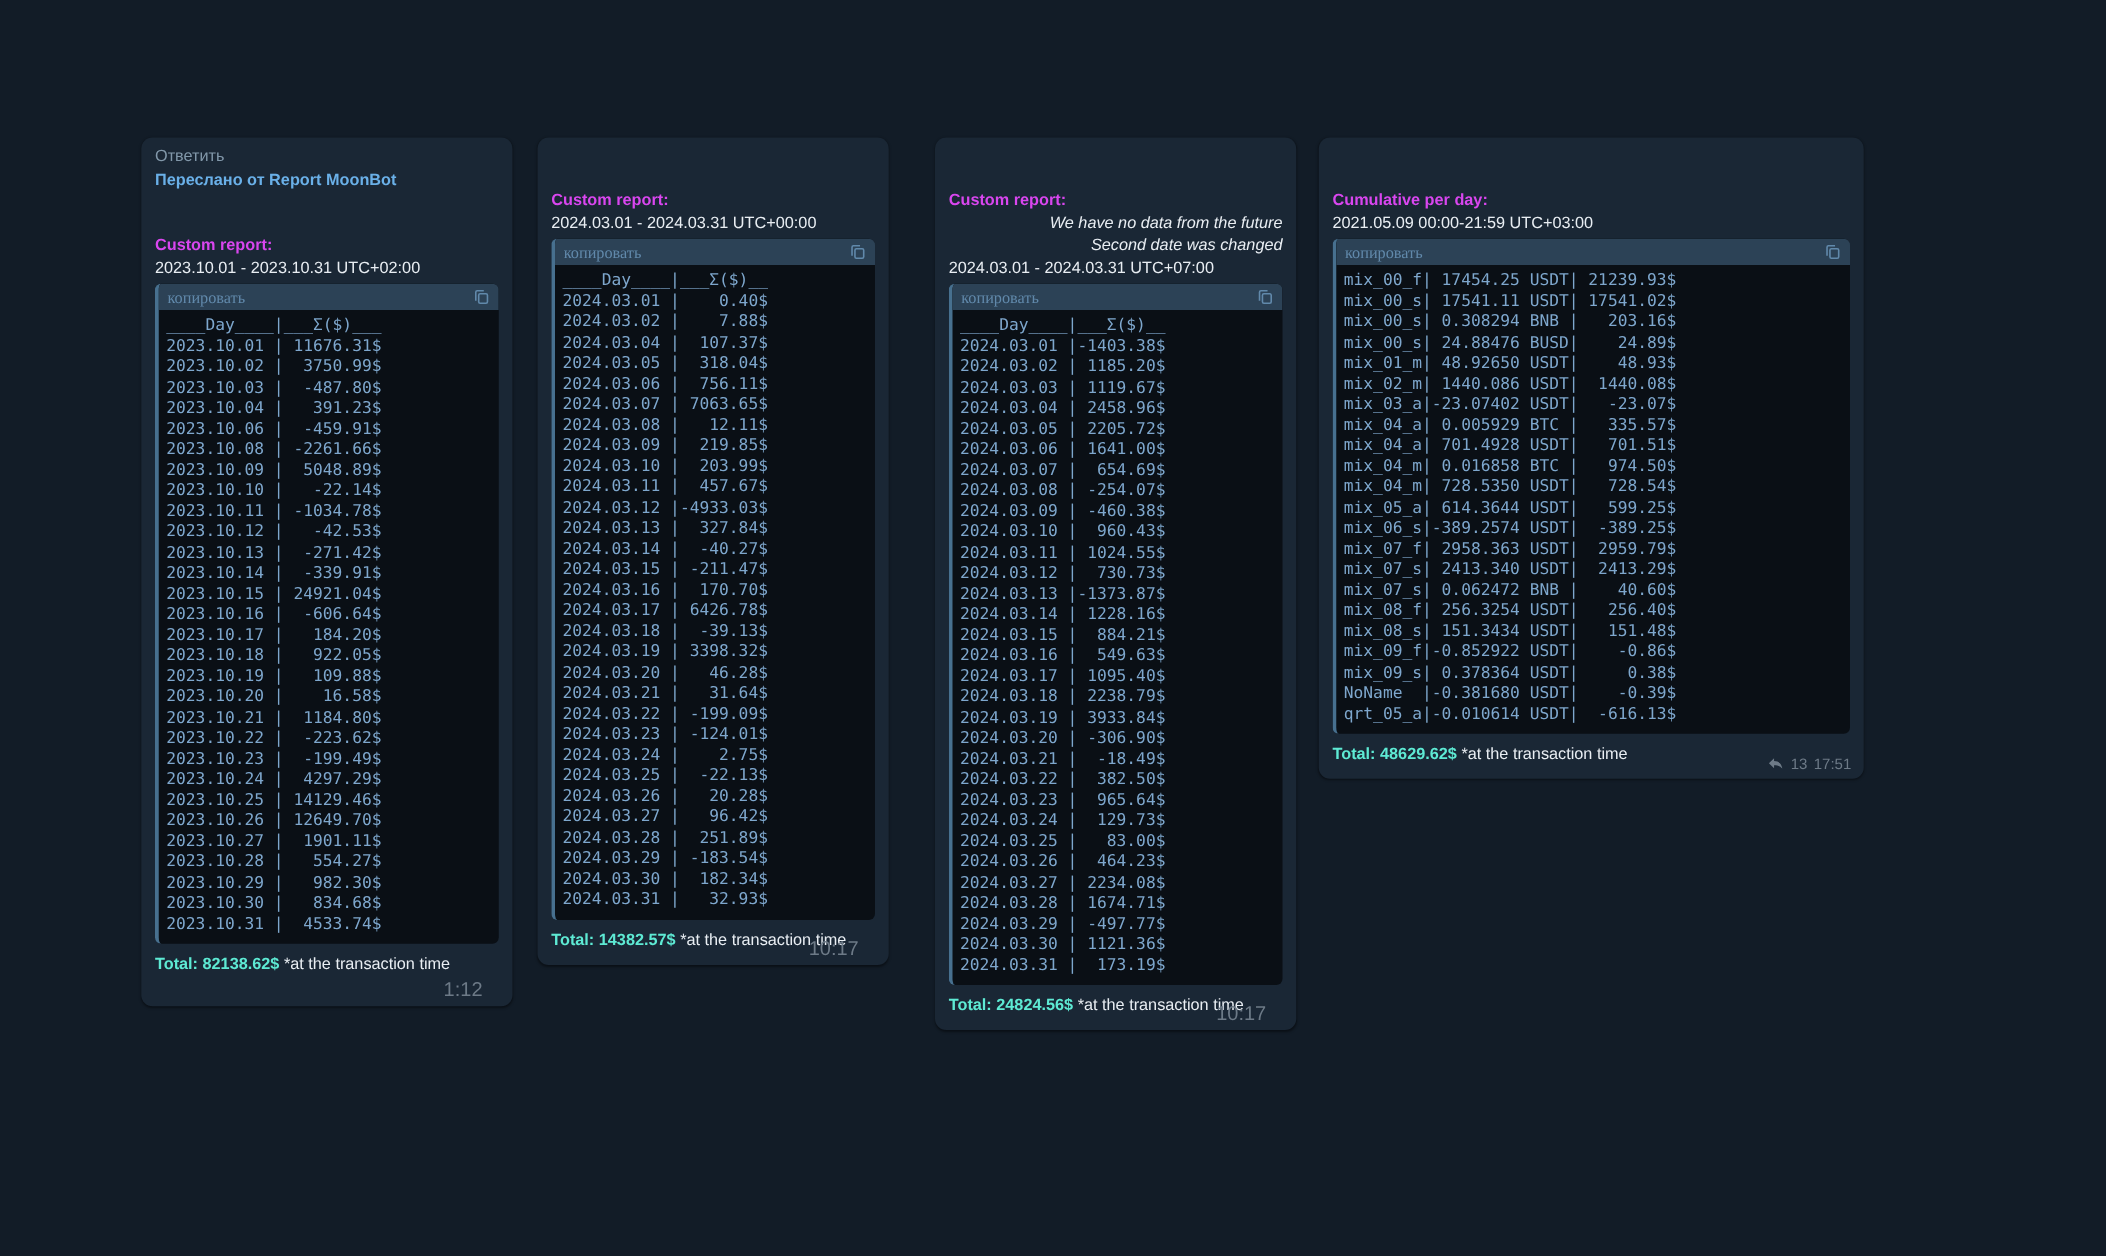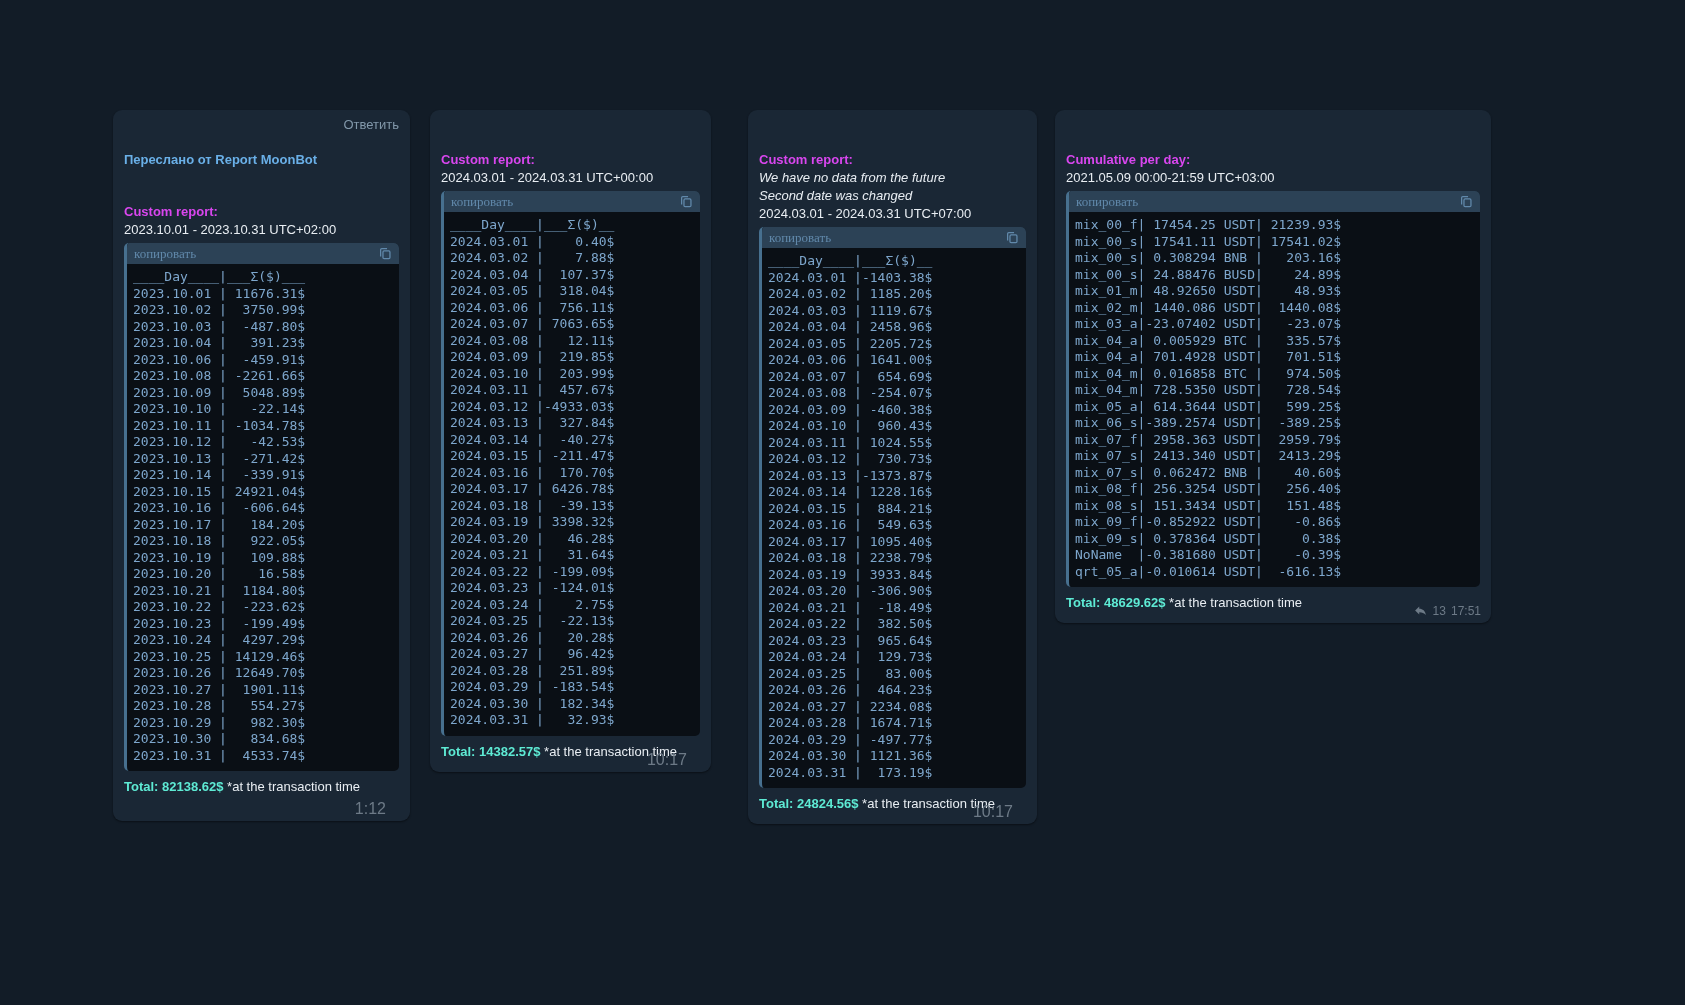--- a/index.html
+++ b/index.html
@@ -19,25 +19,25 @@
   body{margin:0;background:var(--page-bg);}
   .canvas{position:relative;width:1685px;height:1005px;background:var(--page-bg);
           font-family:"Liberation Sans",sans-serif;overflow:hidden;}
   .bubble{position:absolute;background:var(--bubble-bg);border-radius:9px;
           padding:7px 11px 12px;box-shadow:0 1px 2px rgba(0,0,0,.45);
           color:var(--text-primary);font-size:13px;line-height:18px;}
   .bubble.m1{left:113px;top:110px;width:297px;padding-bottom:26px;}
   .bubble.m2{left:430px;top:110px;width:281px;}
   .bubble.m3{left:748px;top:110px;width:289px;}
   .bubble.m4{left:1055px;top:110px;width:436px;}
-  .reply-action{text-align:right;color:var(--reply-action);font-size:13px;line-height:16px;
-                margin-bottom:18px;cursor:pointer;}
+  .reply-action{color:var(--reply-action);font-size:13px;line-height:16px;
+                margin-bottom:2px;cursor:pointer;}
   .fwd{color:var(--accent-blue);font-weight:bold;cursor:pointer;}
   .title{font-weight:bold;color:#d946ef;margin-top:34px;}
-  .note{font-style:italic;}
+  .note{font-style:italic;text-align:right;}
   .codeblock{margin-top:4px;border-radius:5px;overflow:hidden;
              border-left:3px solid var(--code-stripe);background:var(--code-bg);}
   .codebar{position:relative;background:var(--code-bar-bg);color:var(--code-bar-text);
            padding:2px 28px 2px 7px;font-size:13px;line-height:17px;cursor:pointer;font-family:Liberation Serif, serif;}
   .copyicon{position:absolute;right:7px;top:3px;width:14px;height:14px;
             color:var(--code-bar-text);cursor:pointer;}
   pre.code{margin:0;padding:5px 8px 7px 6px;font-family:"DejaVu Sans Mono",monospace;
            font-size:13px;line-height:16.5px;color:var(--code-text);}
   .footer{margin-top:7px;line-height:17px;}
   .total-bold{font-weight:bold;color:#5eead4;}

